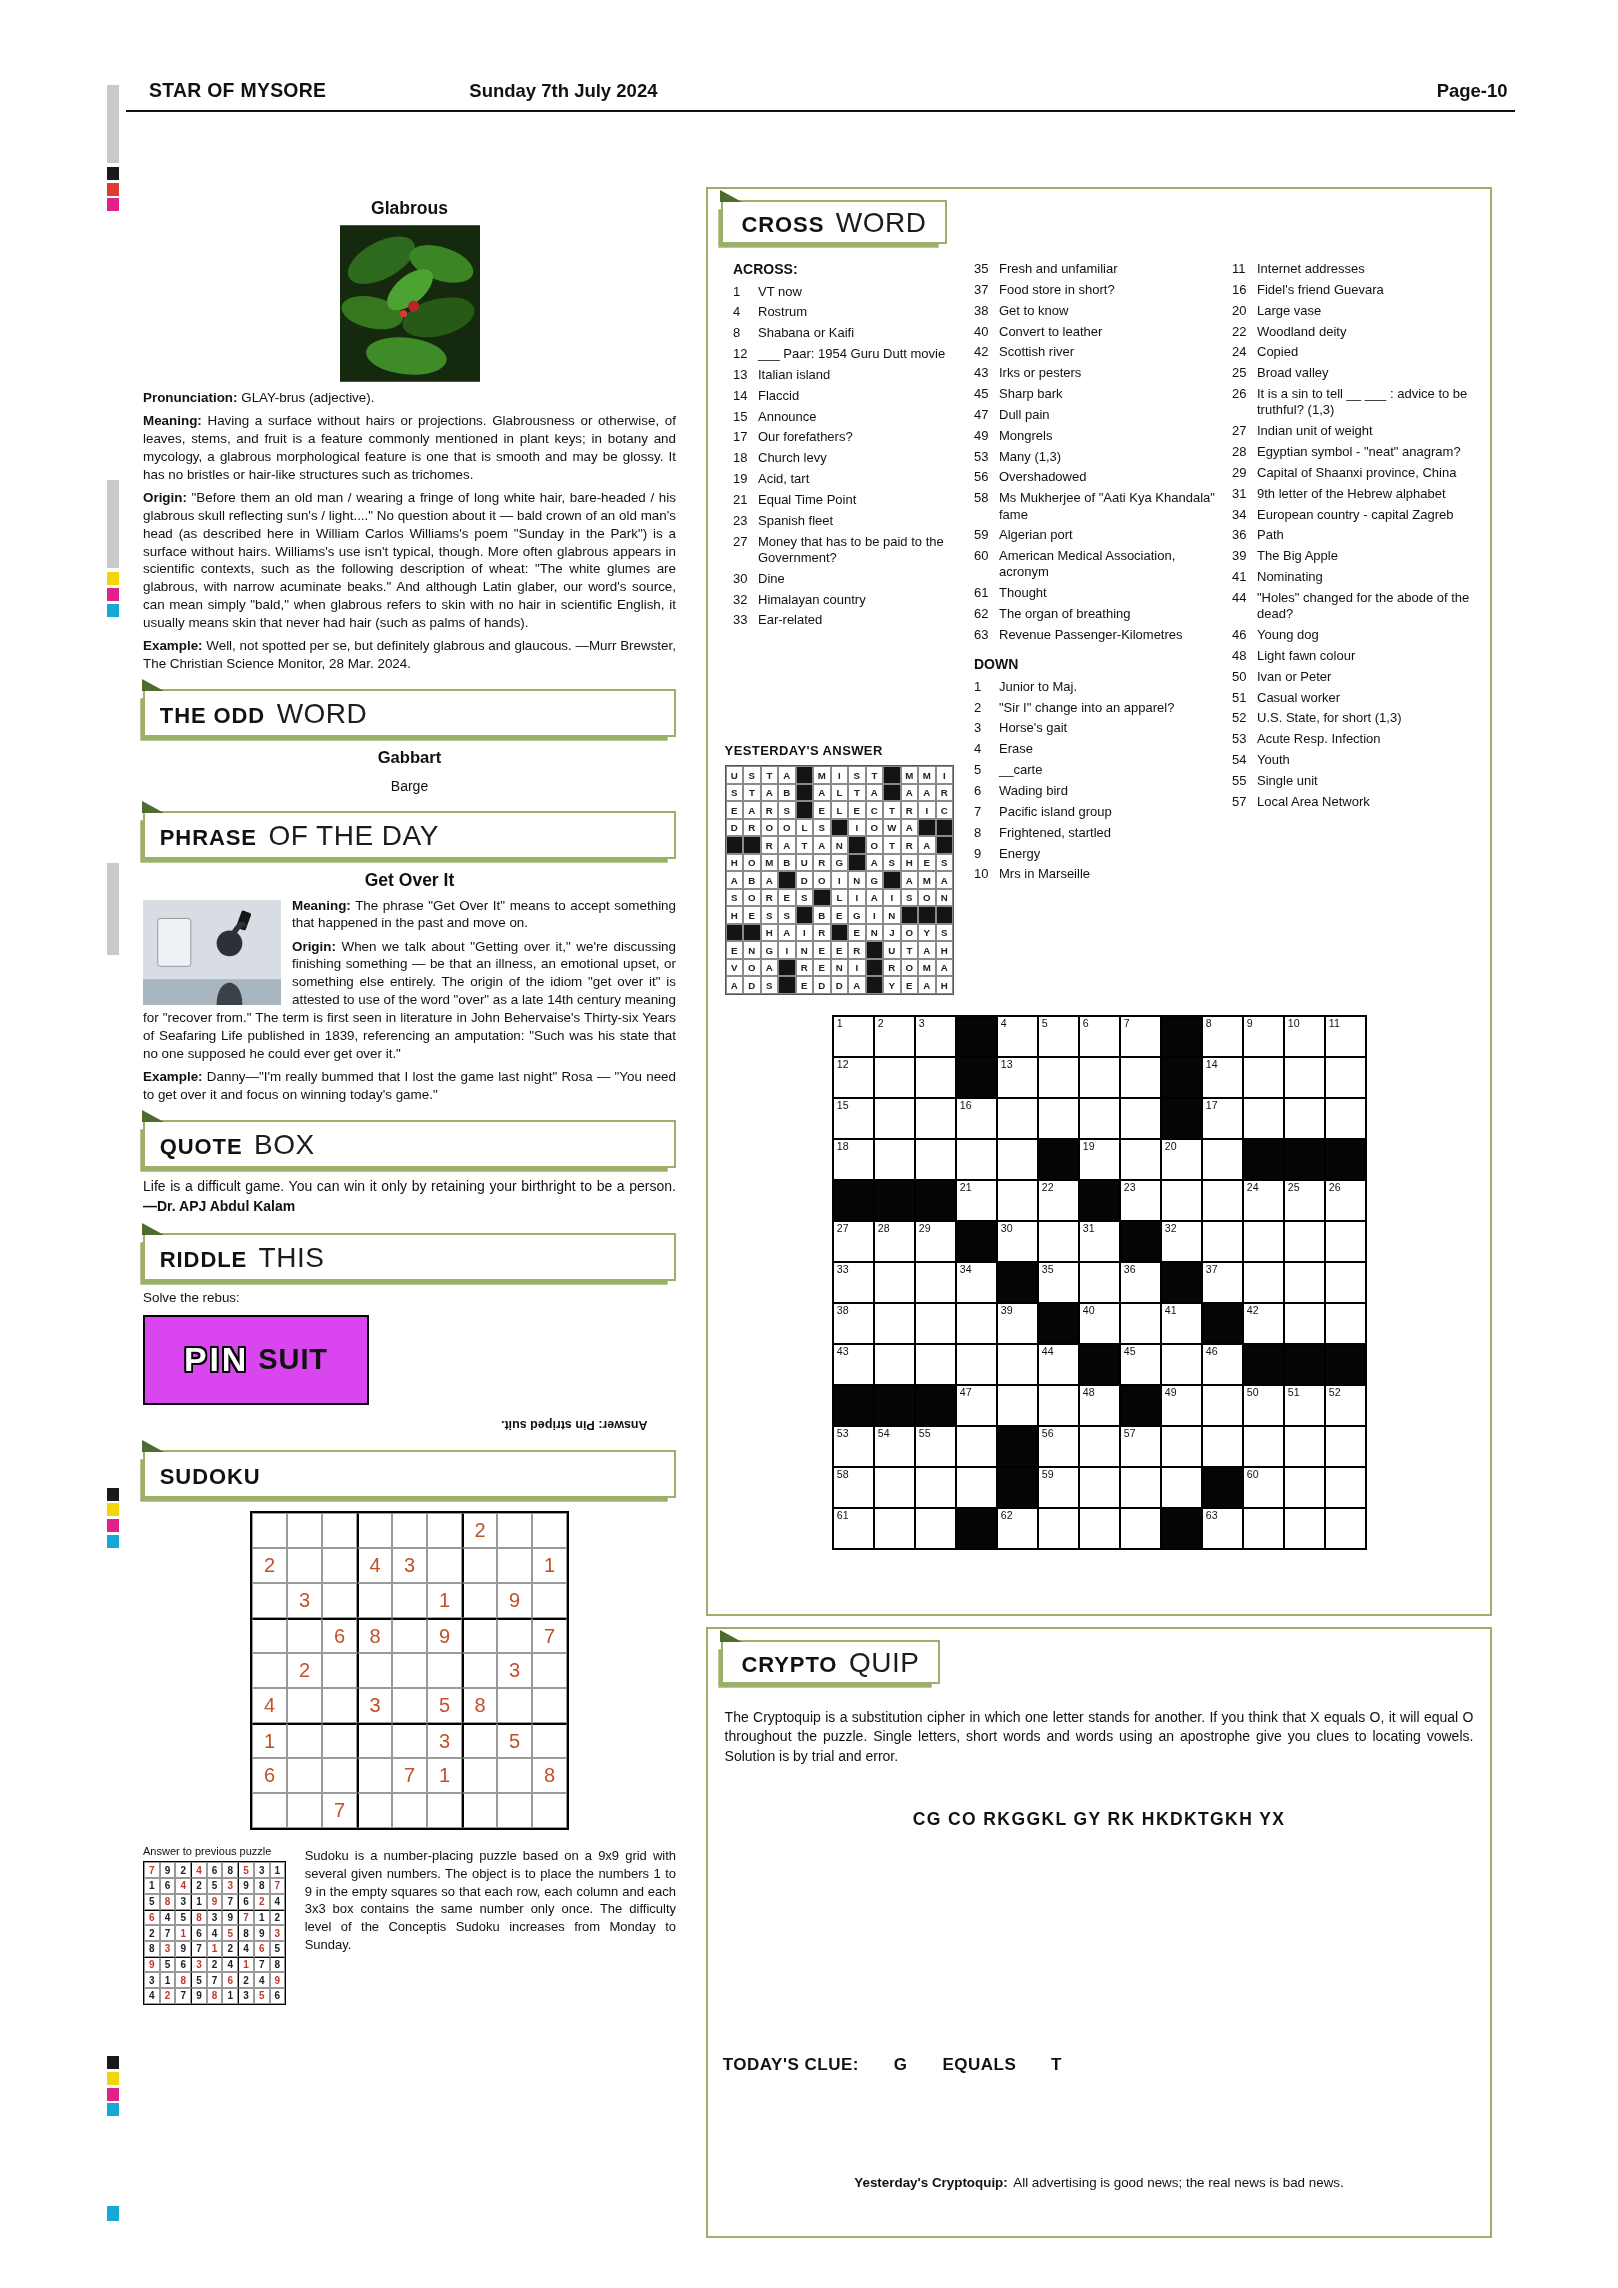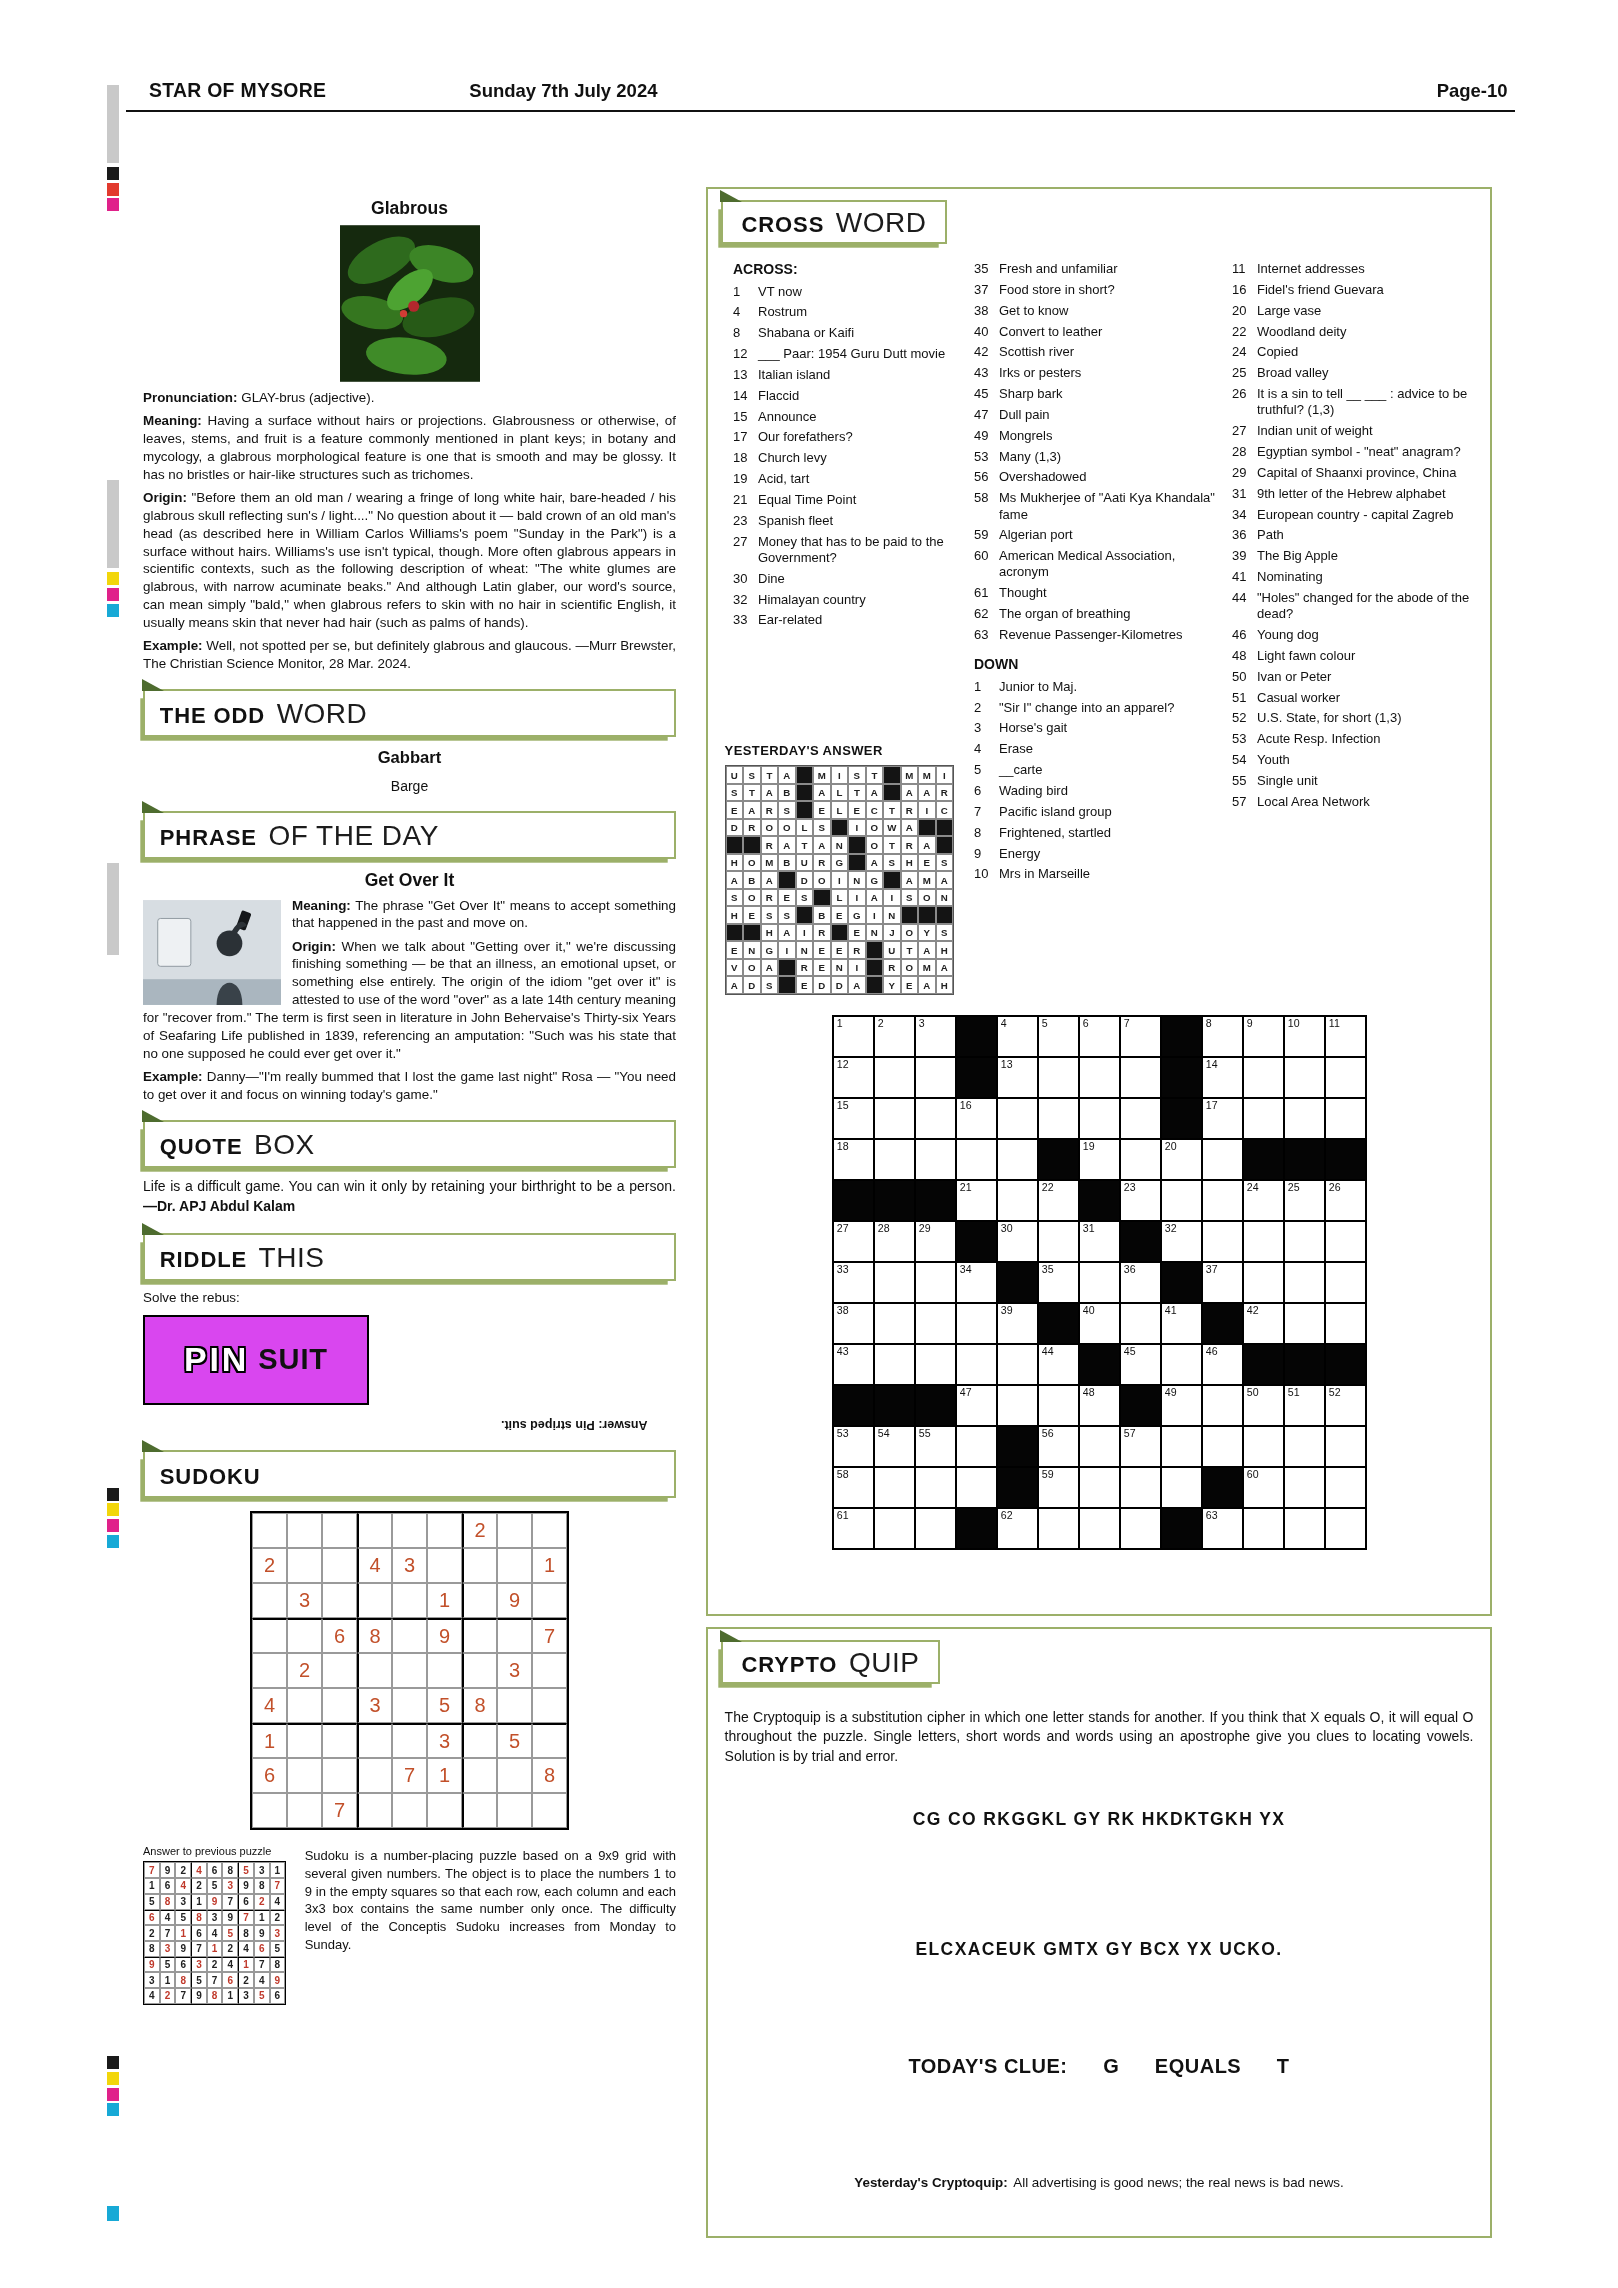--- a/index.html
+++ b/index.html
@@ -80,21 +80,21 @@
   .gcell{border:0.9px solid #000;position:relative;background:#fff}
   .gcell.black{background:#050505}
   .gnum{position:absolute;top:0.9px;left:2.8px;font-size:10.6px;line-height:1;color:#111}
 
   
   .cq-box{position:absolute;top:1440px;left:0;width:786px;height:611px;border:2.8px solid var(--green);background:#fff}
   .cq-box .sec-head{position:absolute;top:11px;left:13px}
   .cq-intro{position:absolute;top: 79px;left:16.6px;right:16.6px;font-size:14px;line-height:1.38;text-align:justify}
   .cq-lines{position:absolute;top:180px;left:0;right:0;text-align:center}
   .cipher-line{font-size:17.5px;font-weight:bold;letter-spacing:1.4px;margin-bottom:109px}
-  .cq-clue{position:absolute;top:426px;left:0;right:0;text-align:center;font-size:20px;font-weight:bold;letter-spacing:0.5px}
+  .cq-clue{position:absolute;top:426px;left:0;right:0;font-size:17px;font-weight:bold;letter-spacing:0.5px}
   .cq-clue span{margin:0 14.8px}
   .cq-yesterday{position:absolute;top:546px;left:0;right:0;text-align:center;font-size:13.4px}
   .cq-yesterday b{margin-right:5.5px}
 </style>
 </head>
 <body>
 
 <div class="masthead">
   <span class="mh-name">STAR OF MYSORE</span>
   <span class="mh-date">Sunday 7th July 2024</span>
@@ -1136,21 +1136,20 @@
 
   <div class="cq-box">
     <div class="sec-head small">
       <span class="fold"></span>
       <span class="sec-bold">CRYPTO</span>
       <span class="sec-light">QUIP</span>
     </div>
     <p class="cq-intro">The Cryptoquip is a substitution cipher in which one letter stands for another.  If you think that X equals O, it will equal O throughout the puzzle.  Single letters, short words and words using an apostrophe give you clues to locating vowels. Solution is by trial and error.</p>
     <div class="cq-lines">
         <div class="cipher-line">CG CO RKGGKL GY RK HKDKTGKH YX</div>
-        <div class="cipher-line">ELCXACEUK GMTX GY BCX YX UCKO.</div>
       </div>
     <div class="cq-clue">
       <span>TODAY'S CLUE:</span>
       <span>G</span>
       <span>EQUALS</span>
       <span>T</span>
     </div>
     <div class="cq-yesterday">
       <b>Yesterday's Cryptoquip:</b><span>All advertising is good news; the real news is bad news.</span>
     </div>

